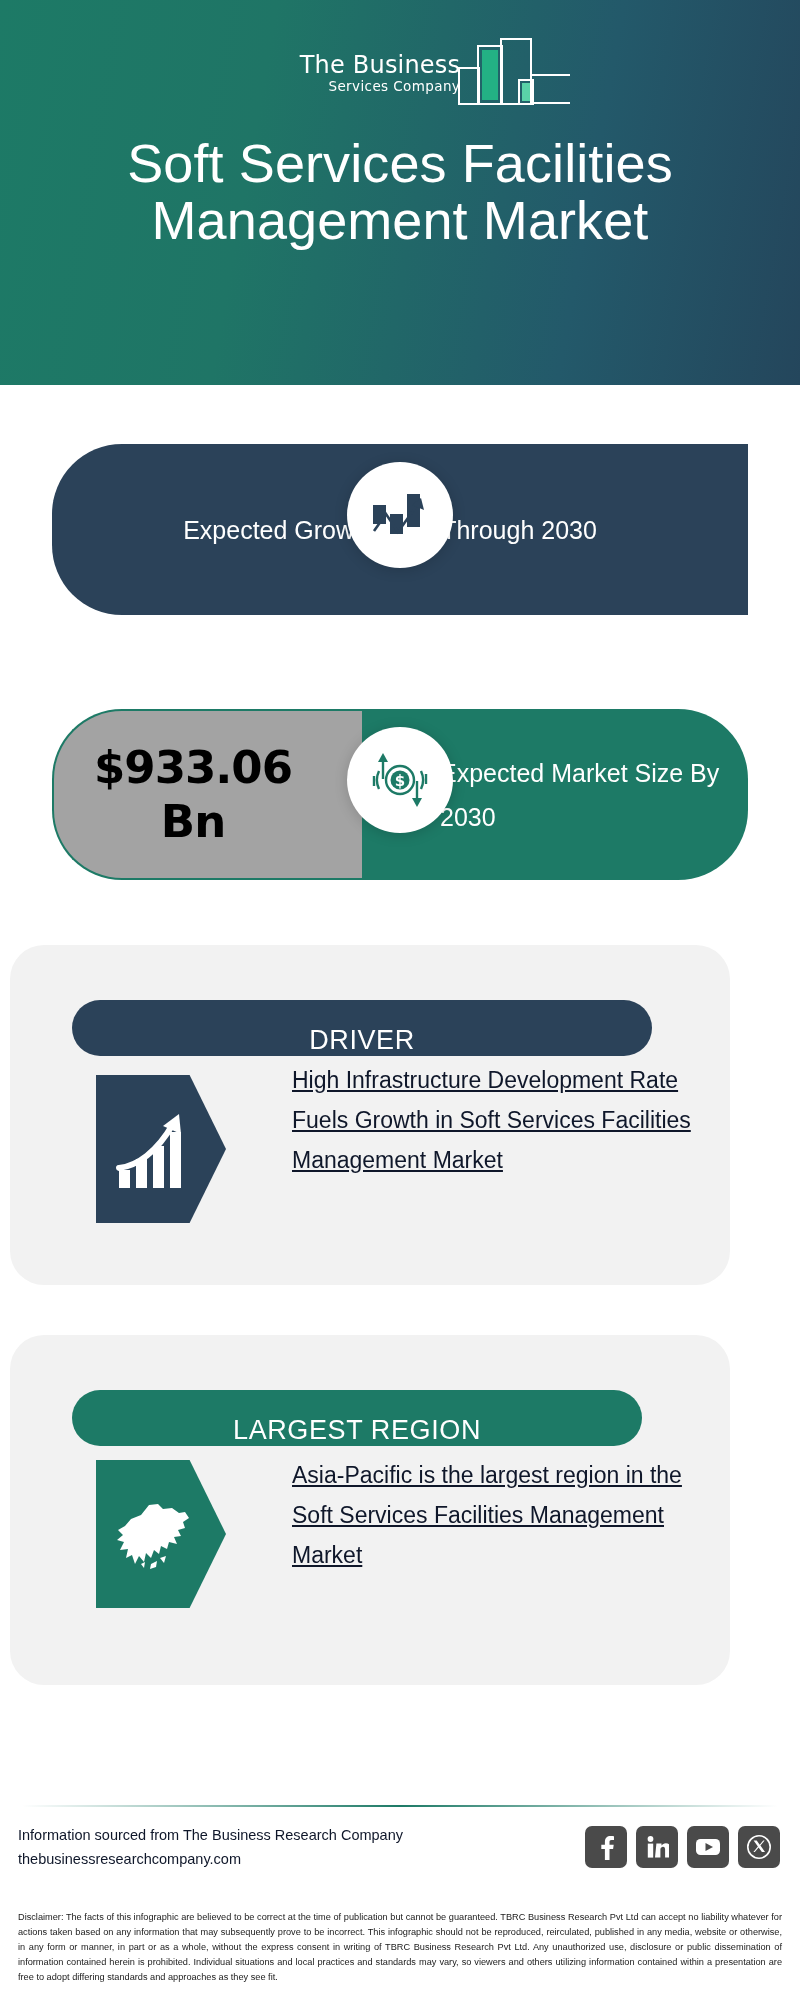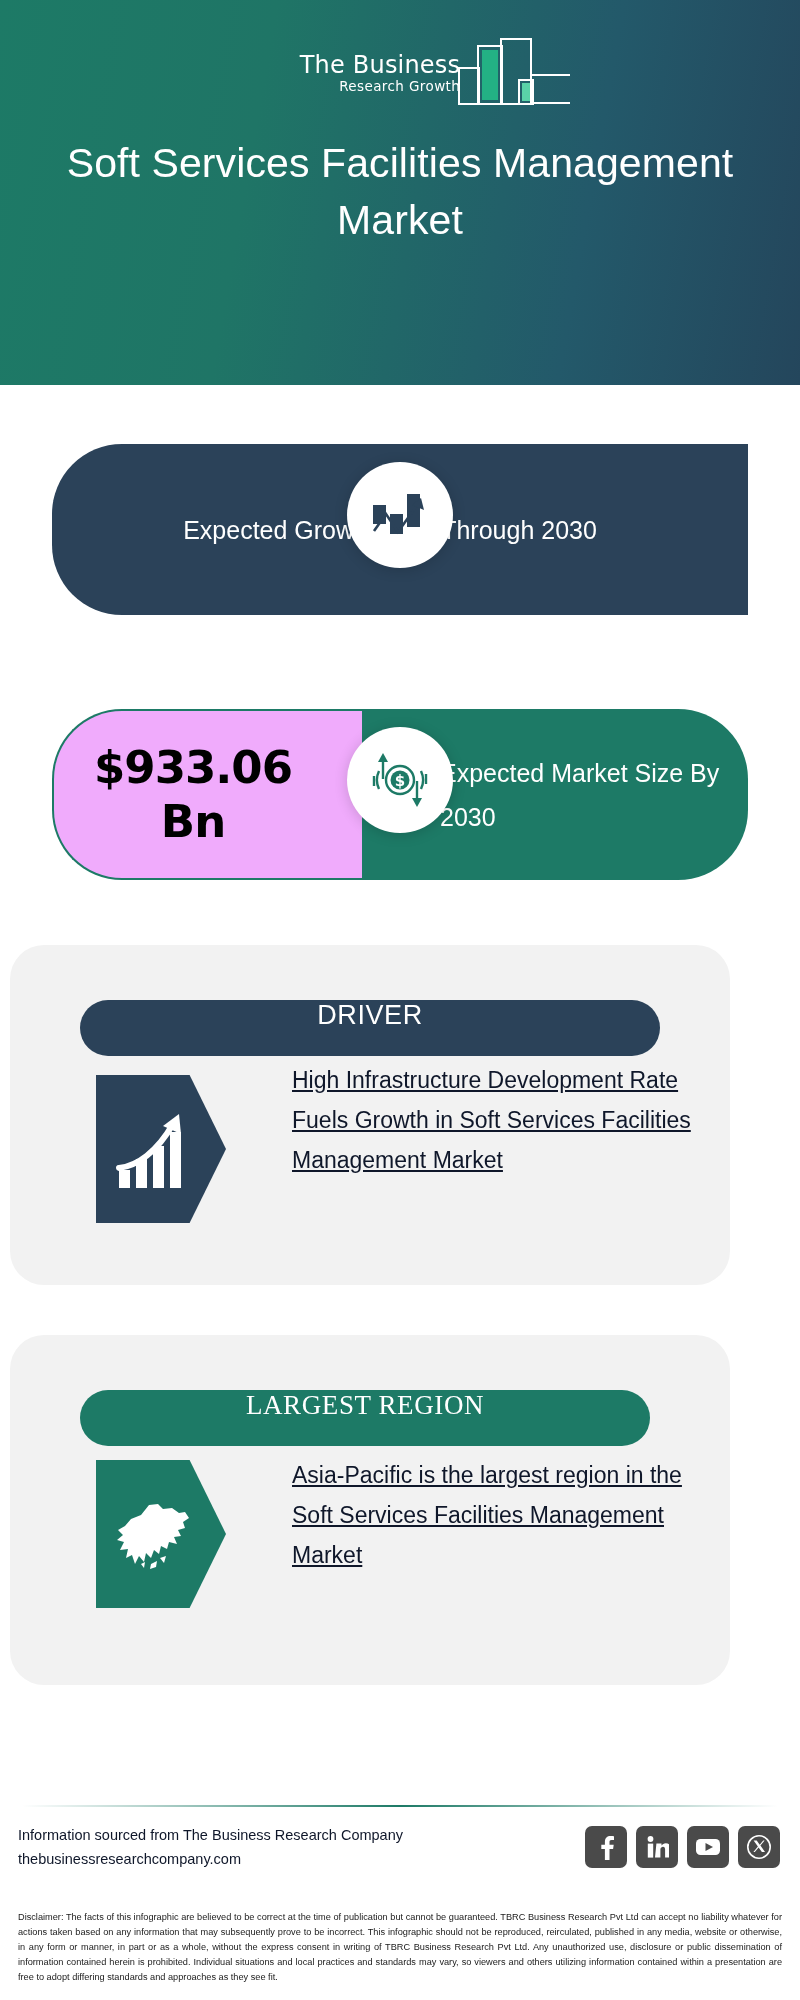--- a/index.html
+++ b/index.html
@@ -38,21 +38,21 @@
   }
   .logo-mark{
     position:relative;width:112px;height:72px;margin-left:-2px;
   }
   .lm-b{position:absolute;box-sizing:border-box;border:2.2px solid #ffffff;}
   .lm-fill{position:absolute;}
 
   .header-title{
     position:absolute;left:50px;top:135px;width:700px;
     text-align:center;color:#ffffff;
-    font-size:41px;line-height:57px;font-weight:400;
+    font-size:54px;line-height:57px;font-weight:400;
     font-family:"Liberation Sans", sans-serif;
     letter-spacing:.1px;
   }
 
   
   .pill{
     position:absolute;height:200px;
     display:flex;align-items:stretch;
   }
   .pill-half{position:relative;flex:1;box-sizing:border-box;margin-top:29px;}
@@ -74,21 +74,21 @@
   }
   .p1-value{
     color:#000000;font-size:45px;font-weight:bold;
     font-family:"DejaVu Sans", sans-serif;
     letter-spacing:-1px;padding-left:34px;
   }
 
   
   #pill-size{left:52px;top:680px;width:696px;}
   .p2-left{
-    background:#f0abfc;
+    background:#a3a3a3;
     border:2.5px solid #1d7a66;border-right:none;
     border-radius:70px 0 0 70px;
     display:flex;align-items:center;justify-content:center;
   }
   .p2-value{
     color:#000000;font-size:45px;font-weight:bold;
     font-family:"DejaVu Sans", sans-serif;
     line-height:54px;text-align:center;letter-spacing:-1px;
     padding-right:30px;width:210px;
   }
@@ -112,27 +112,27 @@
 
   
   .panel{
     position:absolute;left:10px;width:720px;
     background:#f2f2f2;border-radius:34px;
   }
   #panel-driver{top:945px;height:340px;}
   #panel-region{top:1335px;height:350px;}
 
   .tag{
-    position:absolute;left:80px;height:56px;width:580px;
+    position:absolute;left:72px;height:56px;width:580px;
     border-radius:30px;
-    display:flex;align-items:flex-start;justify-content:center;
+    display:flex;align-items:flex-end;justify-content:center;
     color:#ffffff;font-size:27px;letter-spacing:.6px;
   }
   #tag-driver{top:1000px;background:#2b4259;}
-  #tag-region{top:1390px;background:#1d7a66;width:570px;font-family:Liberation Serif, serif;}
+  #tag-region{top:1390px;background:#1d7a66;width:570px;}
 
   .arrowbox{
     position:absolute;width:130px;height:148px;
     display:flex;align-items:center;justify-content:center;
   }
   #icon-driver{left:96px;top:1075px;background:#2b4259;
     clip-path:polygon(0 0, 72% 0, 100% 50%, 72% 100%, 0 100%);}
   #icon-region{left:96px;top:1460px;background:#1d7a66;
     clip-path:polygon(0 0, 72% 0, 100% 50%, 72% 100%, 0 100%);}
 
@@ -169,21 +169,21 @@
 </style>
 </head>
 <body>
 
 <div class="header">
 
   <div class="logo-wrap">
     <div class="logo">
       <div class="logo-text">
         <div class="logo-l1">The Business</div>
-        <div class="logo-l2">Research Growth</div>
+        <div class="logo-l2">Services Company</div>
       </div>
       <div class="logo-mark">
         <div class="lm-b" style="left:0px;top:34px;width:22px;height:38px;"></div>
         <div class="lm-b" style="left:19px;top:12px;width:26px;height:60px;"></div>
         <div class="lm-fill" style="left:24px;top:17px;width:16px;height:50px;background:#23b184;"></div>
         <div class="lm-b" style="left:42px;top:5px;width:32px;height:67px;"></div>
         <div class="lm-b" style="left:60px;top:46px;width:16px;height:26px;"></div>
         <div class="lm-fill" style="left:64px;top:50px;width:8px;height:18px;background:#5ad3a8;"></div>
         <div class="lm-b" style="left:72px;top:41px;width:40px;height:31px;border-bottom:none;border-right:none;"></div>
         <div class="lm-fill" style="left:72px;top:69px;width:40px;height:2.2px;background:#ffffff;"></div>

